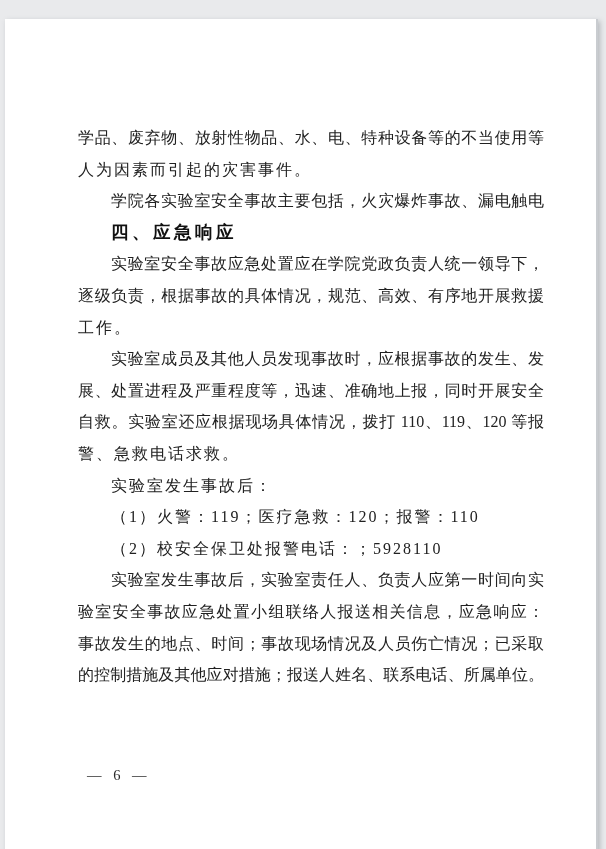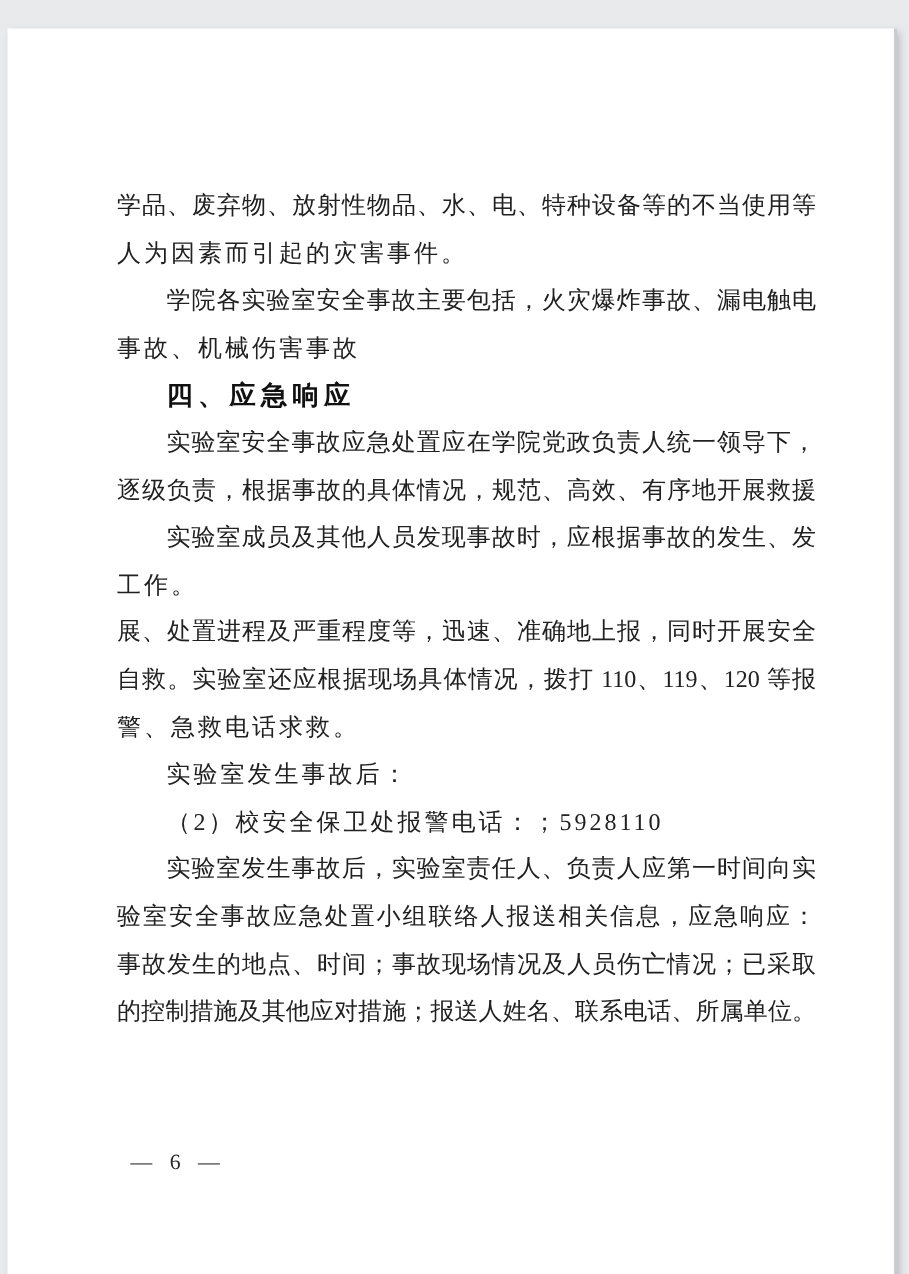--- a/index.html
+++ b/index.html
@@ -57,30 +57,30 @@
   }
 </style>
 </head>
 <body>
 
 <div class="page">
   <div class="content">
     <div class="line">学品、废弃物、放射性物品、水、电、特种设备等的不当使用等</div>
     <div class="line left">人为因素而引起的灾害事件。</div>
     <div class="line indent">学院各实验室安全事故主要包括，火灾爆炸事故、漏电触电</div>
-    <div class="line left">事故、机械伤害事故</div>
     <div class="line left indent heading">四、应急响应</div>
     <div class="line indent">实验室安全事故应急处置应在学院党政负责人统一领导下，</div>
     <div class="line">逐级负责，根据事故的具体情况，规范、高效、有序地开展救援</div>
+    <div class="line left">工作。</div>
     <div class="line indent">实验室成员及其他人员发现事故时，应根据事故的发生、发</div>
-    <div class="line left">工作。</div>
     <div class="line">展、处置进程及严重程度等，迅速、准确地上报，同时开展安全</div>
     <div class="line">自救。实验室还应根据现场具体情况，拨打 110、119、120 等报</div>
     <div class="line left">警、急救电话求救。</div>
     <div class="line left indent">实验室发生事故后：</div>
+    <div class="line left indent">（1）火警：119；医疗急救：120；报警：110</div>
     <div class="line left indent">（2）校安全保卫处报警电话：；5928110</div>
     <div class="line indent">实验室发生事故后，实验室责任人、负责人应第一时间向实</div>
     <div class="line">验室安全事故应急处置小组联络人报送相关信息，应急响应：</div>
     <div class="line">事故发生的地点、时间；事故现场情况及人员伤亡情况；已采取</div>
     <div class="line">的控制措施及其他应对措施；报送人姓名、联系电话、所属单位。</div>
   </div>
   <div class="footer">— 6 —</div>
 </div>
 
 </body></html>

